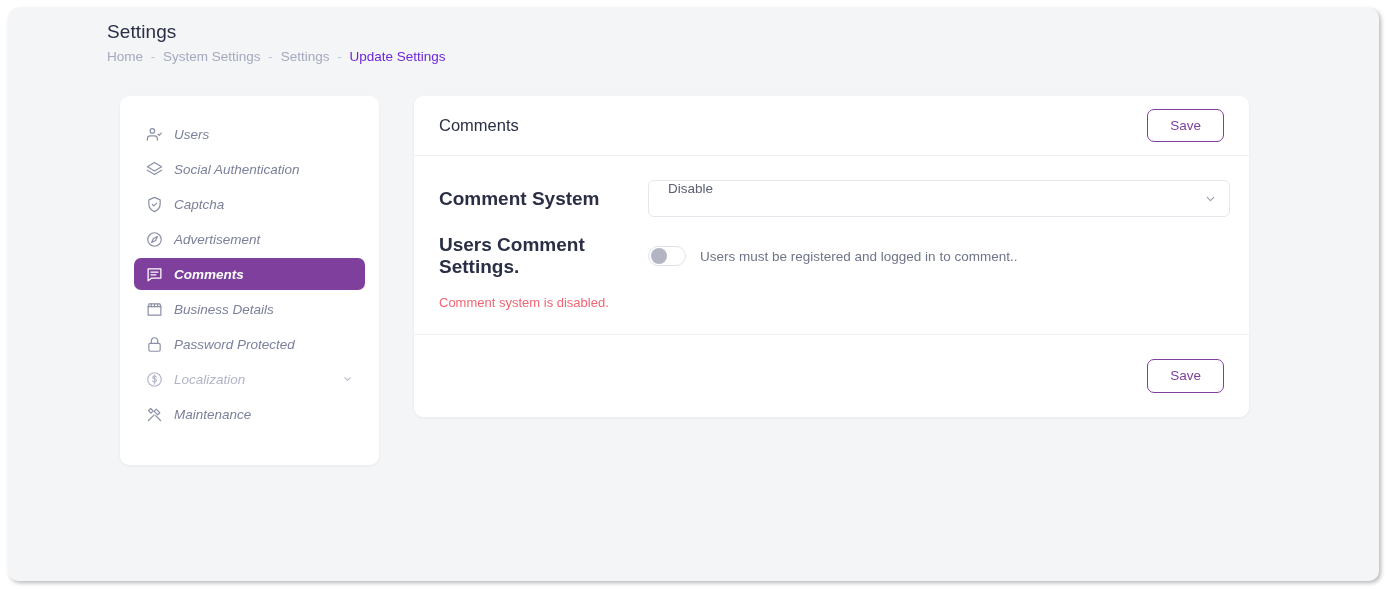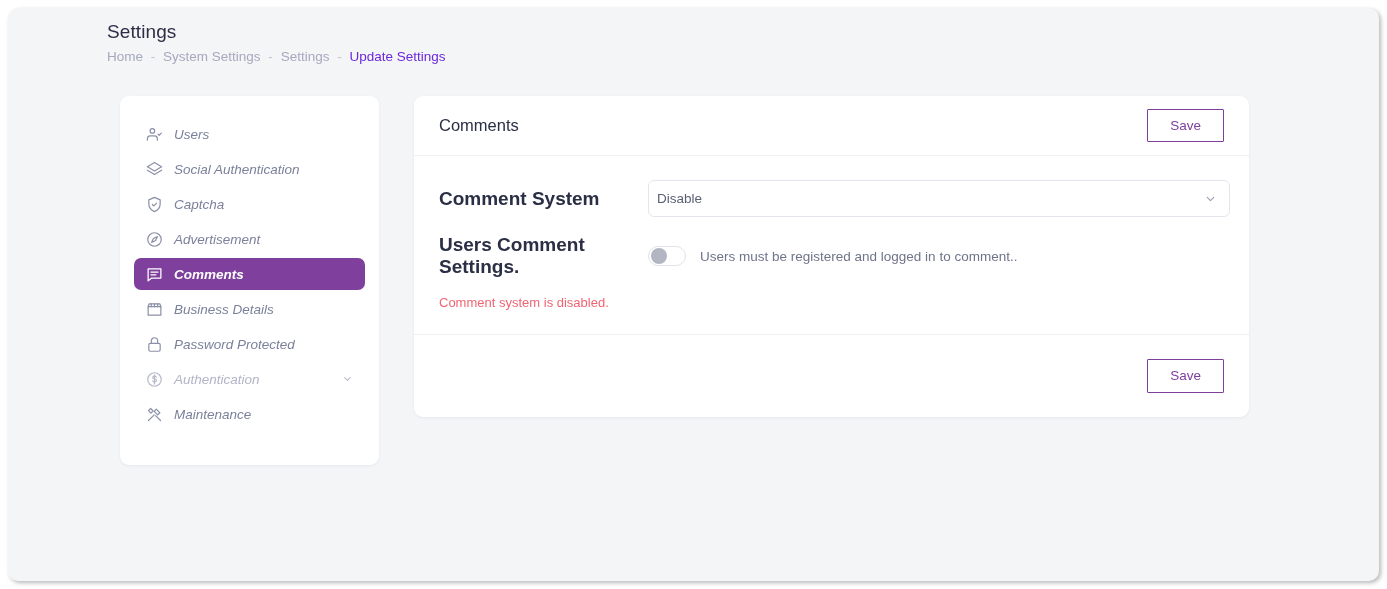--- a/index.html
+++ b/index.html
@@ -78,39 +78,39 @@
     justify-content: space-between;
     padding: 0 25px 0 25px;
     border-bottom: 1px solid #eef0f4;
   }
   .card-title { font-size: 16.5px; color: #2b2f45; }
 
   .btn-save {
     border: 1px solid #7e3f9d;
     color: #7e3f9d; background: #ffffff;
     font-size: 13.5px; font-family: "Liberation Sans", sans-serif;
-    border-radius: 1px;
+    border-radius: 7px;
     padding: 9px 22px; cursor: pointer;
     line-height: 1;
   }
 
   .card-body { padding: 24px 25px 0 25px; }
   .form-row { display: flex; align-items: center; margin-bottom: 17px; }
   .form-label {
     width: 209px; flex: 0 0 209px;
     font-size: 19px; font-weight: bold; color: #2b2f45;
   }
   .form-field { flex: 1 1 auto; position: relative; }
 
   .select-box {
     width: 582px; height: 37px;
     border: 1px solid #e3e6ed; border-radius: 6px;
     background: #ffffff;
-    display: flex; align-items: center;
-    padding: 0 8px; cursor: pointer;
+    display: flex; align-items: flex-start;
+    padding: 0 19px; cursor: pointer;
     font-size: 13.5px; color: #5b6173;
     position: relative;
   }
   .select-box .sel-chev {
     position: absolute; right: 12px; top: 50%;
     transform: translateY(-50%); width: 13px; height: 13px;
   }
   .select-box .sel-chev svg { width: 13px; height: 13px; display: block; }
 
   .toggle-wrap { display: flex; align-items: center; }
@@ -236,21 +236,21 @@
     </div>
 
     <div class="nav-item dim">
       <span class="ico">
         <svg viewBox="0 0 24 24" fill="none" stroke="#b6b9ca" stroke-width="1.7" stroke-linecap="round" stroke-linejoin="round">
           <circle cx="12" cy="12" r="9.5"></circle>
           <path d="M14.5 8.5c-.6-.8-1.5-1.2-2.5-1.2-1.4 0-2.5.8-2.5 1.9 0 2.6 5.2 1.4 5.2 4.1 0 1.2-1.2 2.1-2.7 2.1-1.1 0-2.1-.5-2.6-1.3"></path>
           <line x1="12" y1="5.6" x2="12" y2="18.4"></line>
         </svg>
       </span>
-      <span>Authentication</span>
+      <span>Localization</span>
       <span class="chev">
         <svg viewBox="0 0 24 24" fill="none" stroke="#b6b9ca" stroke-width="2.2" stroke-linecap="round" stroke-linejoin="round">
           <polyline points="6 9 12 15 18 9"></polyline>
         </svg>
       </span>
     </div>
 
     <div class="nav-item">
       <span class="ico">
         <svg viewBox="0 0 24 24" fill="none" stroke="#8b90a6" stroke-width="1.7" stroke-linecap="round" stroke-linejoin="round">

